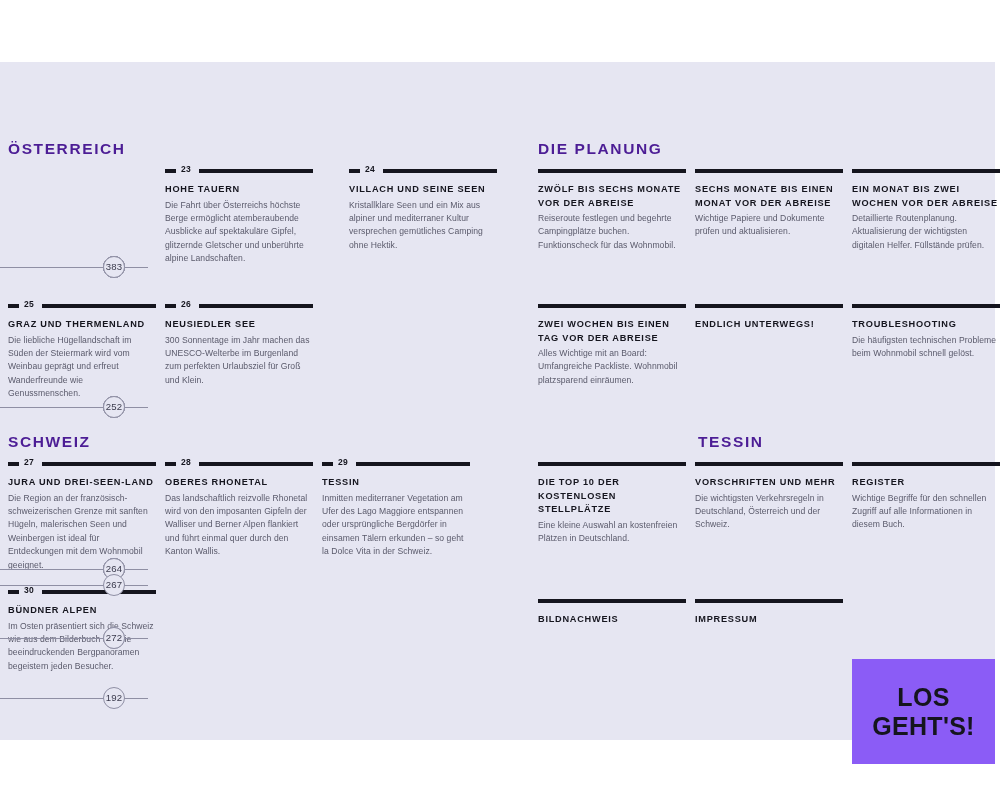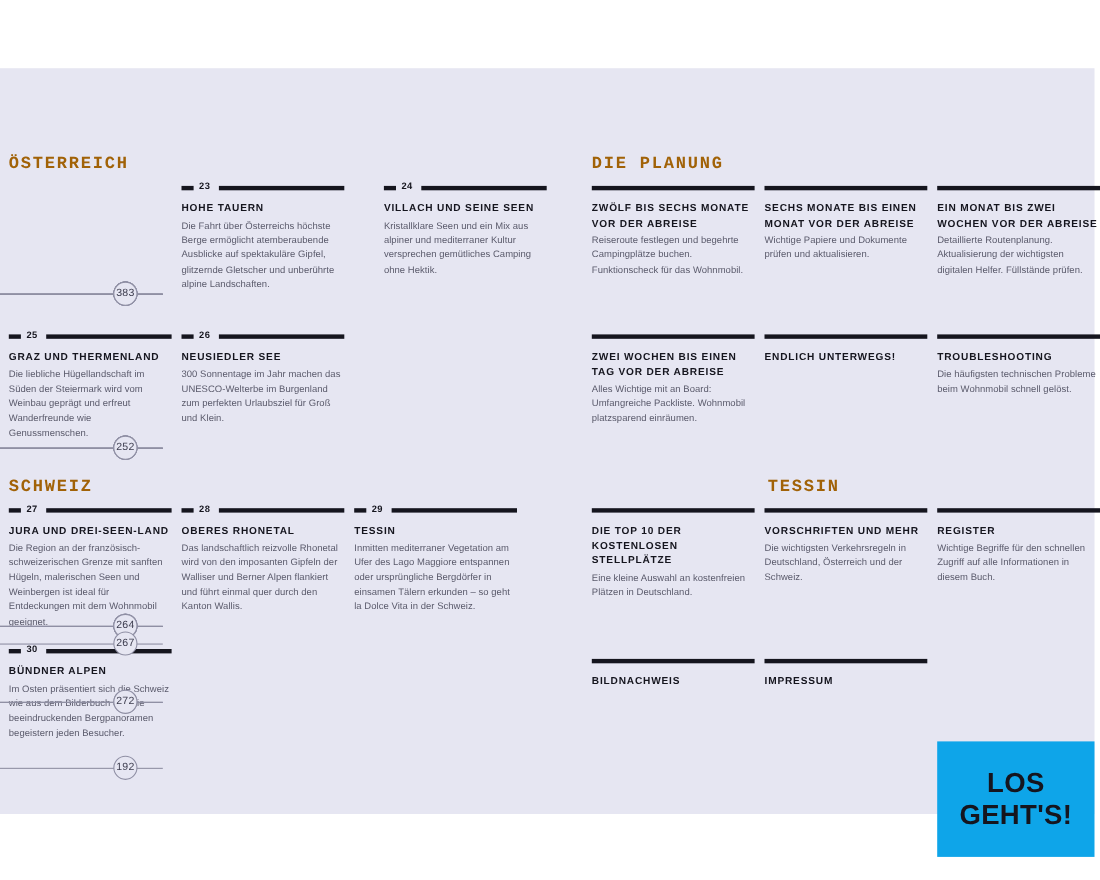--- a/index.html
+++ b/index.html
@@ -37,22 +37,22 @@
   .cx3 { left: 538px; }
   .cx4 { left: 695px; }
   .cx5 { left: 852px; }
 
   
   .section-head {
     position: absolute;
     font-size: 15.5px;
     font-weight: bold;
     letter-spacing: 1.6px;
-    color: #a16207;
-    font-family: Liberation Mono, monospace;
+    color: #4c1d95;
+    font-family: Liberation Sans, sans-serif;
     white-space: nowrap;
   }
 
   
   .entry {
     position: absolute;
     width: 148px;
   }
 
   .rule-top {
@@ -126,24 +126,24 @@
     font-size: 9.6px;
     line-height: 20px;
     text-align: center;
     letter-spacing: .2px;
   }
 
   
   #losgehts {
     position: absolute;
     left: 852px;
-    top: 612px;
+    top: 597px;
     width: 143px;
     height: 105px;
-    background: #0ea5e9;
+    background: #8b5cf6;
     display: flex;
     align-items: center;
     justify-content: center;
   }
   #losgehts .lg-text {
     font-size: 25px;
     font-weight: bold;
     color: #15151e;
     line-height: 29px;
     text-align: center;

